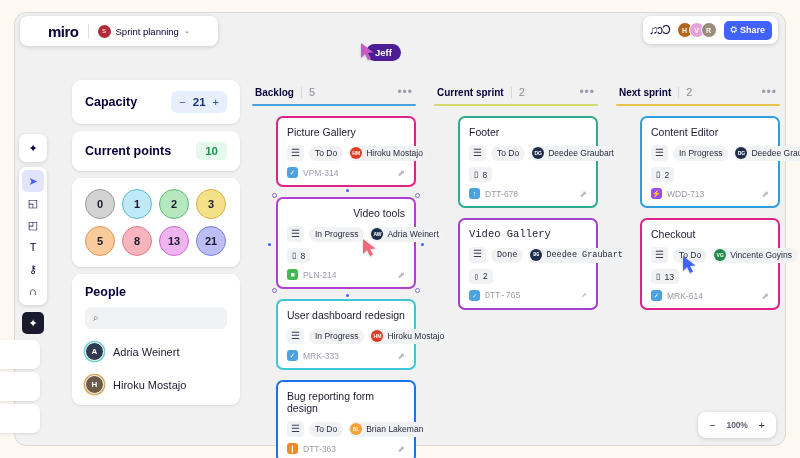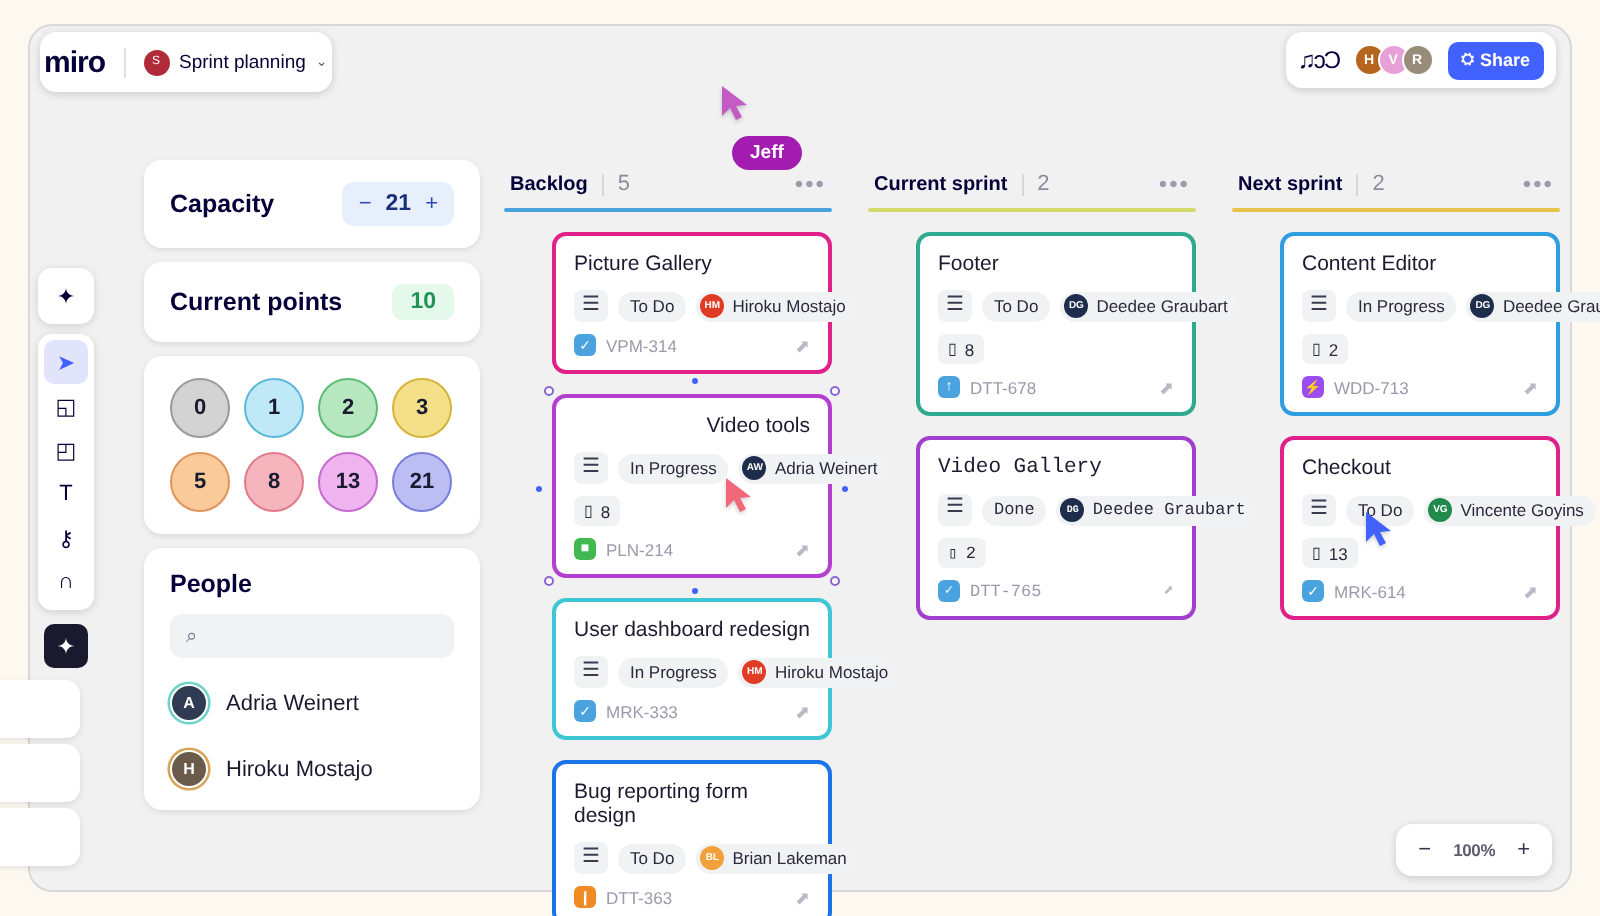--- a/index.html
+++ b/index.html
@@ -17,21 +17,21 @@
     border-radius:12px;
     border:1px solid #d8d8d8;
     overflow:hidden;
   }
   
   #topbar-left{
     position:absolute; left:20px; top:16px;
     height:30px; background:#fff;
     border-radius:8px;
     box-shadow:0 1px 4px rgba(0,0,0,.16);
-    display:flex; align-items:center; padding:0 2px; gap:9px;
+    display:flex; align-items:center; padding:0 28px; gap:9px;
     z-index:40;
   }
   .miro-logo{ font-weight:700; font-size:15px; letter-spacing:-.5px; color:#050038; }
   .vdiv{ width:1px; height:15px; background:#e0e0e0; }
   .board-chip{ display:flex; align-items:center; gap:5px; }
   .board-av{
     width:13px;height:13px;border-radius:50%;
     background:#b02a37;
     display:flex;align-items:center;justify-content:center;
     color:#fff;font-size:6px;
@@ -543,21 +543,21 @@
       </div>
     </div>
   </div>
 
 <div id="cursor-layer">
     <div class="cursor" style="left: 360px; top: 42px;">
       <svg width="15" height="19" viewBox="0 0 15 19">
         <path d="M1 1 L1 16 L5 12 L8 18 L11 16.5 L8 11 L13.5 10.5 Z" fill="#c45bc4"></path>
       </svg>
     </div>
-    <div class="cur-label" style="left: 366px; top: 68px; background: #a21caf;">Jeff</div>
+    <div class="cur-label" style="left: 366px; top: 44px; background: #4c1d95;">Jeff</div>
     <div class="cursor" style="left: 362px; top: 238px;">
       <svg width="15" height="19" viewBox="0 0 15 19">
         <path d="M1 1 L1 16 L5 12 L8 18 L11 16.5 L8 11 L13.5 10.5 Z" fill="#f2677a"></path>
       </svg>
     </div>
     <div class="cur-label" style="left: 370px; top: 252px; background: rgb(242, 103, 122);">Joane</div>
     <div class="cursor" style="left: 682px; top: 255px;">
       <svg width="15" height="19" viewBox="0 0 15 19">
         <path d="M1 1 L1 16 L5 12 L8 18 L11 16.5 L8 11 L13.5 10.5 Z" fill="#4262ff"></path>
       </svg>

